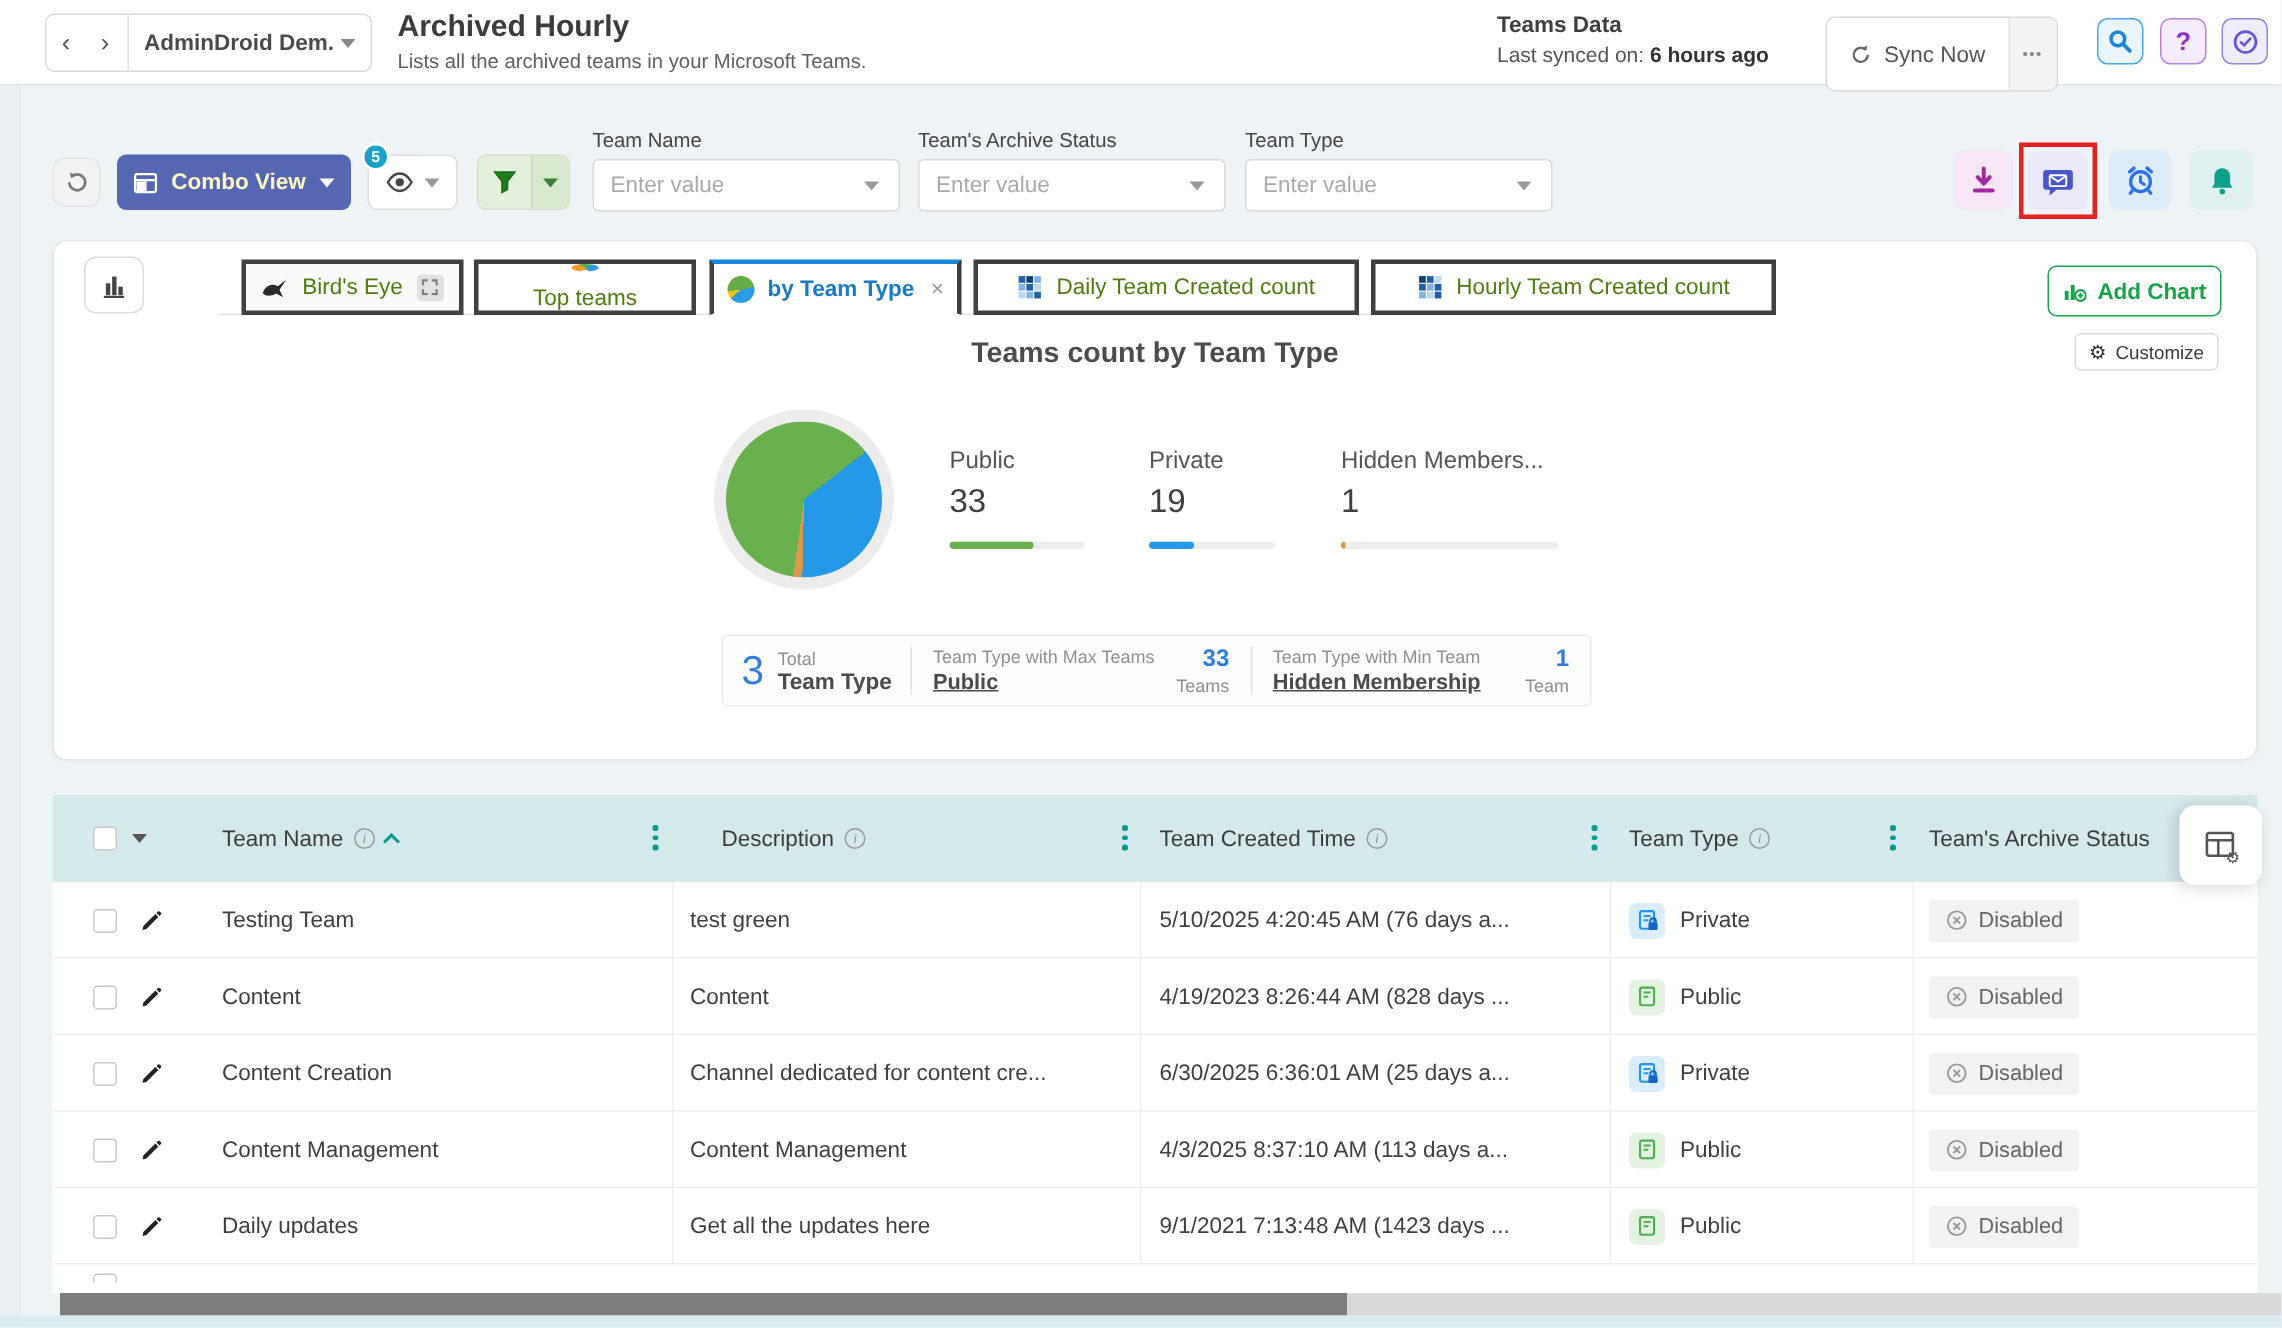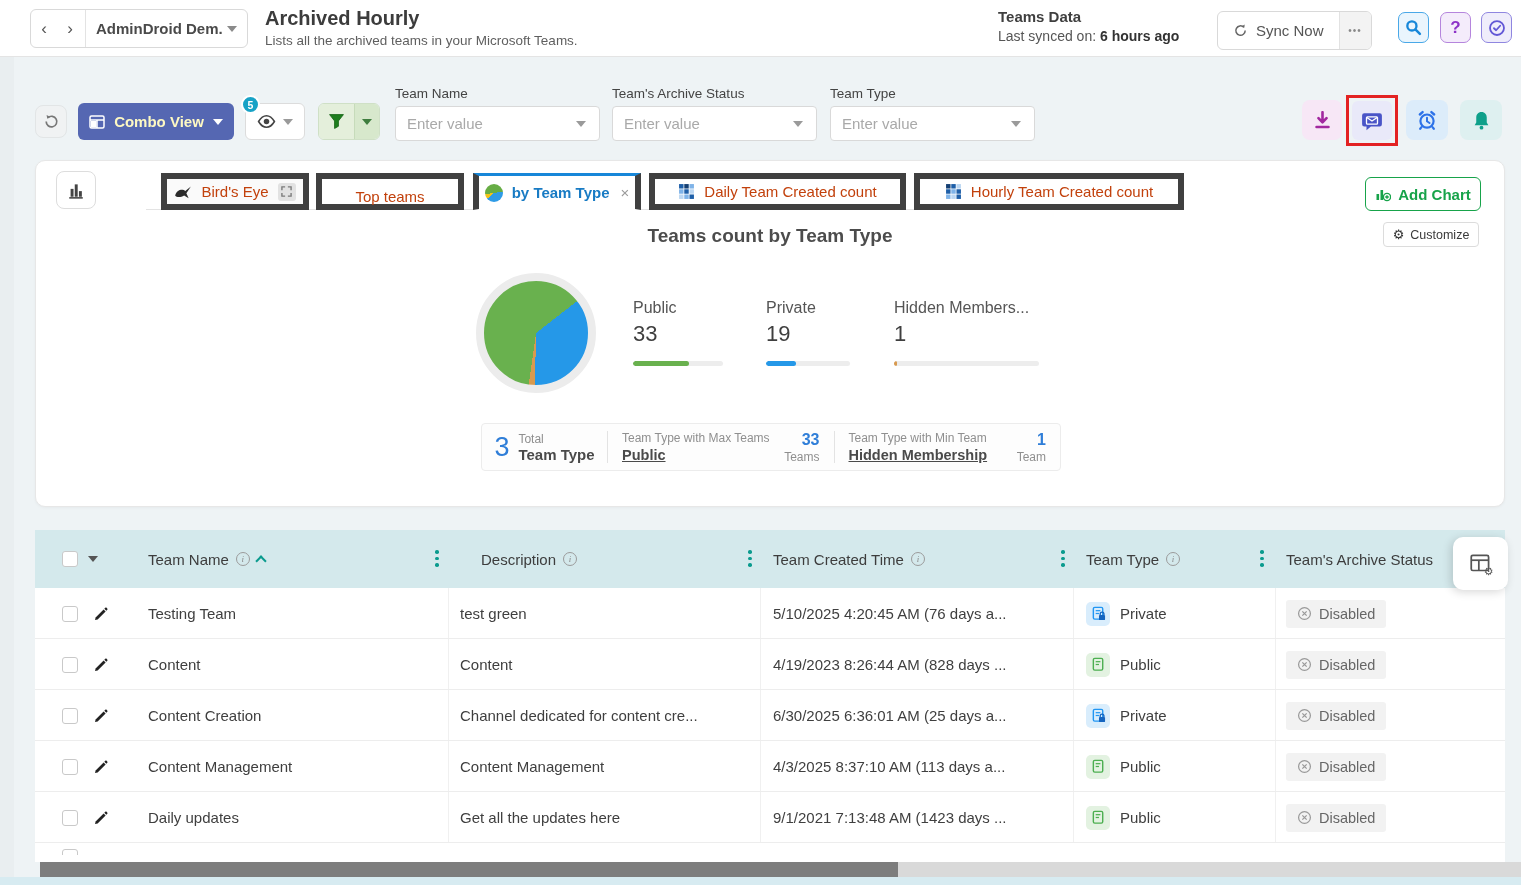--- a/index.html
+++ b/index.html
@@ -13,21 +13,21 @@
   .nav-divider { width:1px; height:100%; background:#e3e3e3; margin:0 4px 0 2px; }
   .org-label { flex:1; font-size:15px; color:#4a4a4a; font-weight:600; padding-left:6px; white-space:nowrap; overflow:hidden; }
   .caret-down { width:0; height:0; border-left:5px solid transparent; border-right:5px solid transparent; border-top:6px solid #8a8a8a; margin:0 10px 0 4px; flex:none; }
   .page-head { position:absolute; left:265px; top:7px; }
   .page-title { font-size:20px; font-weight:600; color:#3c3c3c; }
   .page-subtitle { font-size:13.5px; color:#5f5f5f; margin-top:3px;text-align:center; }
   .teams-data { position:absolute; left:998px; top:8px; }
   .teams-data-label { font-size:15px; font-weight:600; color:#3f3f3f; }
   .synced-line { font-size:14px; color:#555; margin-top:3px; }
   .synced-line b { color:#333; }
-  .sync-group { position:absolute; left:1217px; top:11px; height:39px; border:1px solid #d9d9d9; border-radius:6px; display:flex; overflow:hidden; background:#fff; }
+  .sync-group { position:absolute; left:1217px; top:11px; height:50px; border:1px solid #d9d9d9; border-radius:6px; display:flex; overflow:hidden; background:#fff; }
   .sync-btn { display:flex; align-items:center; gap:8px; padding:0 15px; font-size:15px; color:#555; cursor:pointer; }
   .more-btn { width:32px; display:flex; align-items:center; justify-content:center; background:#f3f3f3; border-left:1px solid #e2e2e2; color:#888; font-size:10px; letter-spacing:1px; cursor:pointer; }
   .hdr-ico { position:absolute; top:12px; width:31px; height:31px; border-radius:7px; display:flex; align-items:center; justify-content:center; cursor:pointer; }
   .hdr-ico.search { left:1398px; border:1.5px solid #49a8e8; background:#eaf5fd; }
   .hdr-ico.help { left:1440px; border:1.5px solid #b585dd; background:#f4ecfb; color:#8d32c8; font-size:17px; font-weight:700; }
   .hdr-ico.audit { left:1481px; border:1.5px solid #8f86e0; background:#efedfb; }
 
   
   .left-strip { position:absolute; left:0; top:57px; width:14px; height:828px; background:#e9eef0; }
 
@@ -53,21 +53,21 @@
   .tool-ico.download { left:1302px; width:40px; background:#f7e7f6; }
   .tool-ico.alarm { left:1406px; width:42px; background:#dcecfa; }
   .tool-ico.bell { left:1460px; width:42px; background:#def0f0; }
   .highlight-box { position:absolute; left:1346px; top:95px; width:52px; height:51px; border:3px solid #e32222; z-index:2; }
   .tool-ico.message { left:1352px; top:101px; width:40px; height:39px; background:#e9e9f9; border-radius:6px; }
 
   
   .chart-panel { position:absolute; left:35px; top:160px; width:1470px; height:347px; background:#fff; border:1px solid #e7e7e7; border-radius:10px; box-shadow:0 1px 3px rgba(0,0,0,.04); }
   .chart-type-btn { position:absolute; left:20px; top:10px; width:40px; height:38px; border:1px solid #ddd; border-radius:8px; background:#fff; display:flex; align-items:center; justify-content:center; cursor:pointer; }
   .tabbar-line { position:absolute; left:110px; top:48px; width:995px; height:1px; background:#e3e3e3; }
-  .tab { position:absolute; top:12px; height:37px; background:#fff; border:6px solid #404040; display:flex; align-items:center; justify-content:center; gap:9px; font-size:15px; color:#c2410c; cursor:pointer; }
+  .tab { position:absolute; top:12px; height:37px; background:#fff; border:3px solid #404040; display:flex; align-items:center; justify-content:center; gap:9px; font-size:15px; color:#4d7c0f; cursor:pointer; }
   .tab.t0 { left:125px; width:148px; background:#fafafa; }
   .tab.t1 { left:280px; width:148px;flex-direction:column; }
   .tab.t2 { left:437px; width:168px; border-top:3px solid #1787d9; color:#187bc4; font-weight:600; z-index:1; border-bottom:1px solid #fff; }
   .tab.t3 { left:613px; width:257px; }
   .tab.t4 { left:878px; width:270px; }
   .tab-close { color:#9a9a9a; font-size:15px; font-weight:400; margin-left:2px; }
   .expand-box { width:18px; height:18px; background:#e2e2e2; border-radius:3px; display:flex; align-items:center; justify-content:center; }
   .mini-donut { width:18px; height:18px; border-radius:50%; background:conic-gradient(from 0deg,#4caf50 0 70deg,#2e9be6 70deg 130deg,#f59a23 130deg 300deg,#4caf50 300deg 360deg); position:relative; }
   .mini-donut::after { content:""; position:absolute; left:4px; top:4px; width:10px; height:10px; border-radius:50%; background:#fff; }
   .mini-pie { width:18px; height:18px; border-radius:50%; background:conic-gradient(from 0deg,#67ad45 0 80deg,#2e9be6 80deg 230deg,#f0c419 230deg 262deg,#67ad45 262deg 360deg); }

